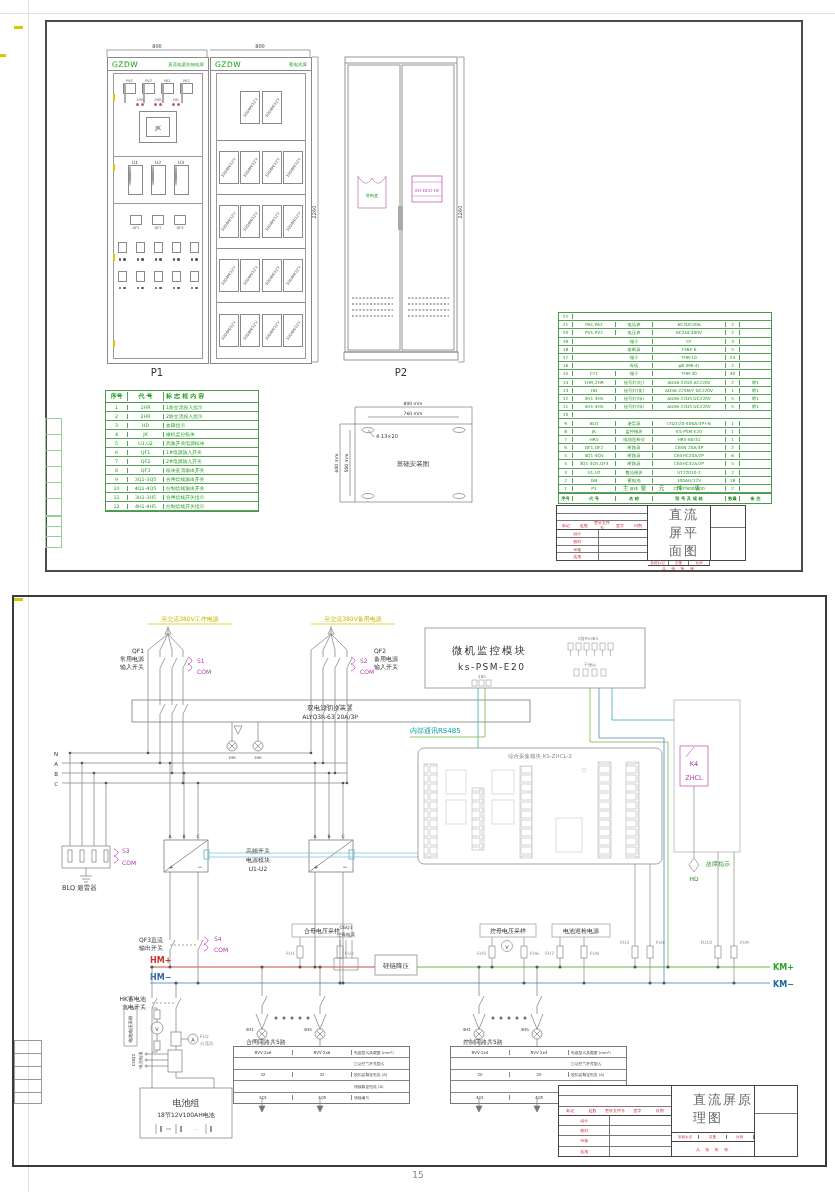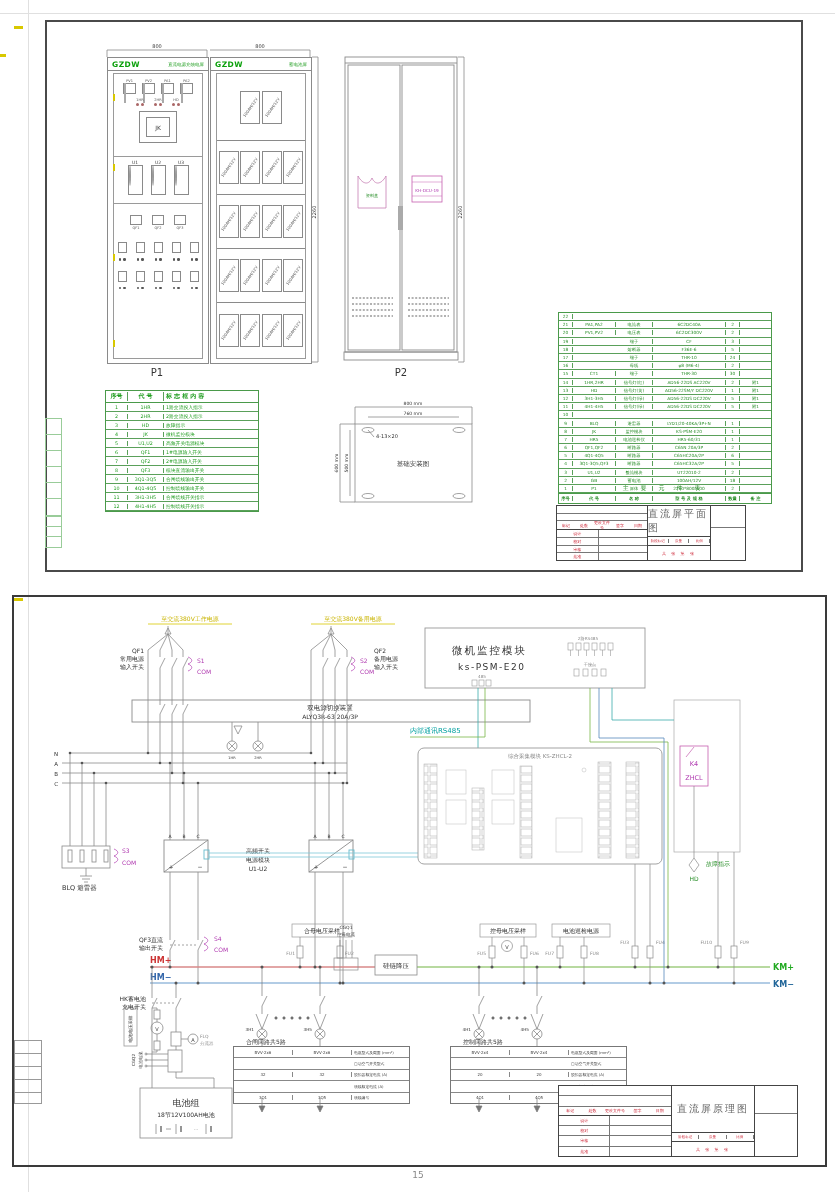--- a/index.html
+++ b/index.html
@@ -15,21 +15,21 @@
   .yel{fill:#c9b400}.grn{fill:#2a8f2a}.gry{fill:#888}
   
   .frame1{left:45px;top:20px;width:754px;height:548px;border:2px solid #4a4a4a;}
   .frame2{left:12px;top:595px;width:811px;height:568px;border:2px solid #3a3a3a;}
   .edge-v{left:28px;top:0;width:1px;height:1192px;background:#e0e0e0;}
   .edge-h{left:0;top:13px;width:835px;height:1px;background:#e0e0e0;}
   .ymark{background:#d8c800;width:9px;height:3px;}
   
   .cab{border:1px solid #8a8a8a;}
   .cab-head{height:13px;border-bottom:1px solid #8a8a8a;display:flex;align-items:center;justify-content:space-between;padding:0 4px;box-sizing:border-box;}
-  .brand{font-size:7.5px;font-weight:bold;color:#0aa00a;letter-spacing:.5px;text-align:right;}
+  .brand{font-size:7.5px;font-weight:normal;color:#0aa00a;letter-spacing:.5px;text-align:right;}
   .headtx{font-size:4.5px;color:#1f9d1f;}
   .inner{position:absolute;border:1px solid #9a9a9a;}
   .sec{position:absolute;left:0;right:0;border-bottom:1px solid #9a9a9a;}
   .rowflex{display:flex;justify-content:center;align-items:flex-end;gap:5px;}
   .meterw{display:flex;flex-direction:column;align-items:center;}
   .mlabel{font-size:3.5px;color:#555;line-height:4px;}
   .meter{width:13px;height:11px;border:1px solid #8a8a8a;box-sizing:border-box;}
   .dial{width:8px;height:4px;border:1px solid #aaa;border-bottom:none;border-radius:8px 8px 0 0;margin:1px auto 0;}
   .lampw{display:flex;flex-direction:column;align-items:center;gap:1px;}
   .ldots{display:flex;gap:2px;}
@@ -79,21 +79,21 @@
   .tb{border:1.2px solid #444;display:flex;font-size:4px;color:#c23;box-sizing:border-box;background:#fff;}
   .tb-a{border-right:1px solid #444;display:flex;flex-direction:column;}
   .tb-empty{flex:1;border-bottom:0.5px solid #777;}
   .tb-rev{display:flex;height:8px;align-items:center;border-bottom:0.5px solid #444;}
   .tb-rev span{flex:1;text-align:center;}
   .tb-role{display:flex;flex:1;align-items:center;border-bottom:0.5px solid #777;}
   .tb-role:last-child{border-bottom:none;}
   .tb-role span{width:45%;text-align:center;}
   .tb-role i{display:block;height:100%;border-left:0.5px solid #777;flex:1;}
   .tb-b{display:flex;flex-direction:column;border-right:1px solid #444;}
-  .tb-title{flex:1;display:flex;align-items:center;justify-content:center;font-size:10px;letter-spacing:2px;color:#666;}
+  .tb-title{flex:1;display:flex;align-items:center;justify-content:center;font-size:13px;letter-spacing:2px;color:#666;margin-left:21px;}
   .tb-stage{display:flex;height:8px;border-top:0.5px solid #444;}
   .tb-stage span{flex:1;text-align:center;border-right:0.5px solid #777;font-size:3.5px;align-self:center;}
   .tb-pages{height:14px;border-top:0.5px solid #444;display:flex;align-items:center;justify-content:center;letter-spacing:2px;}
   .tb-c{flex:1;position:relative;}
   .tb-c i{position:absolute;left:0;right:0;top:38%;border-top:0.5px solid #777;}
   
   .sign{border:0.5px solid #9c9;}
   .sign div{border-bottom:0.5px solid #9c9;height:15px;}
   .sign2{border:0.5px solid #999;}
   .sign2 div{border-bottom:0.5px solid #999;height:12px;}

